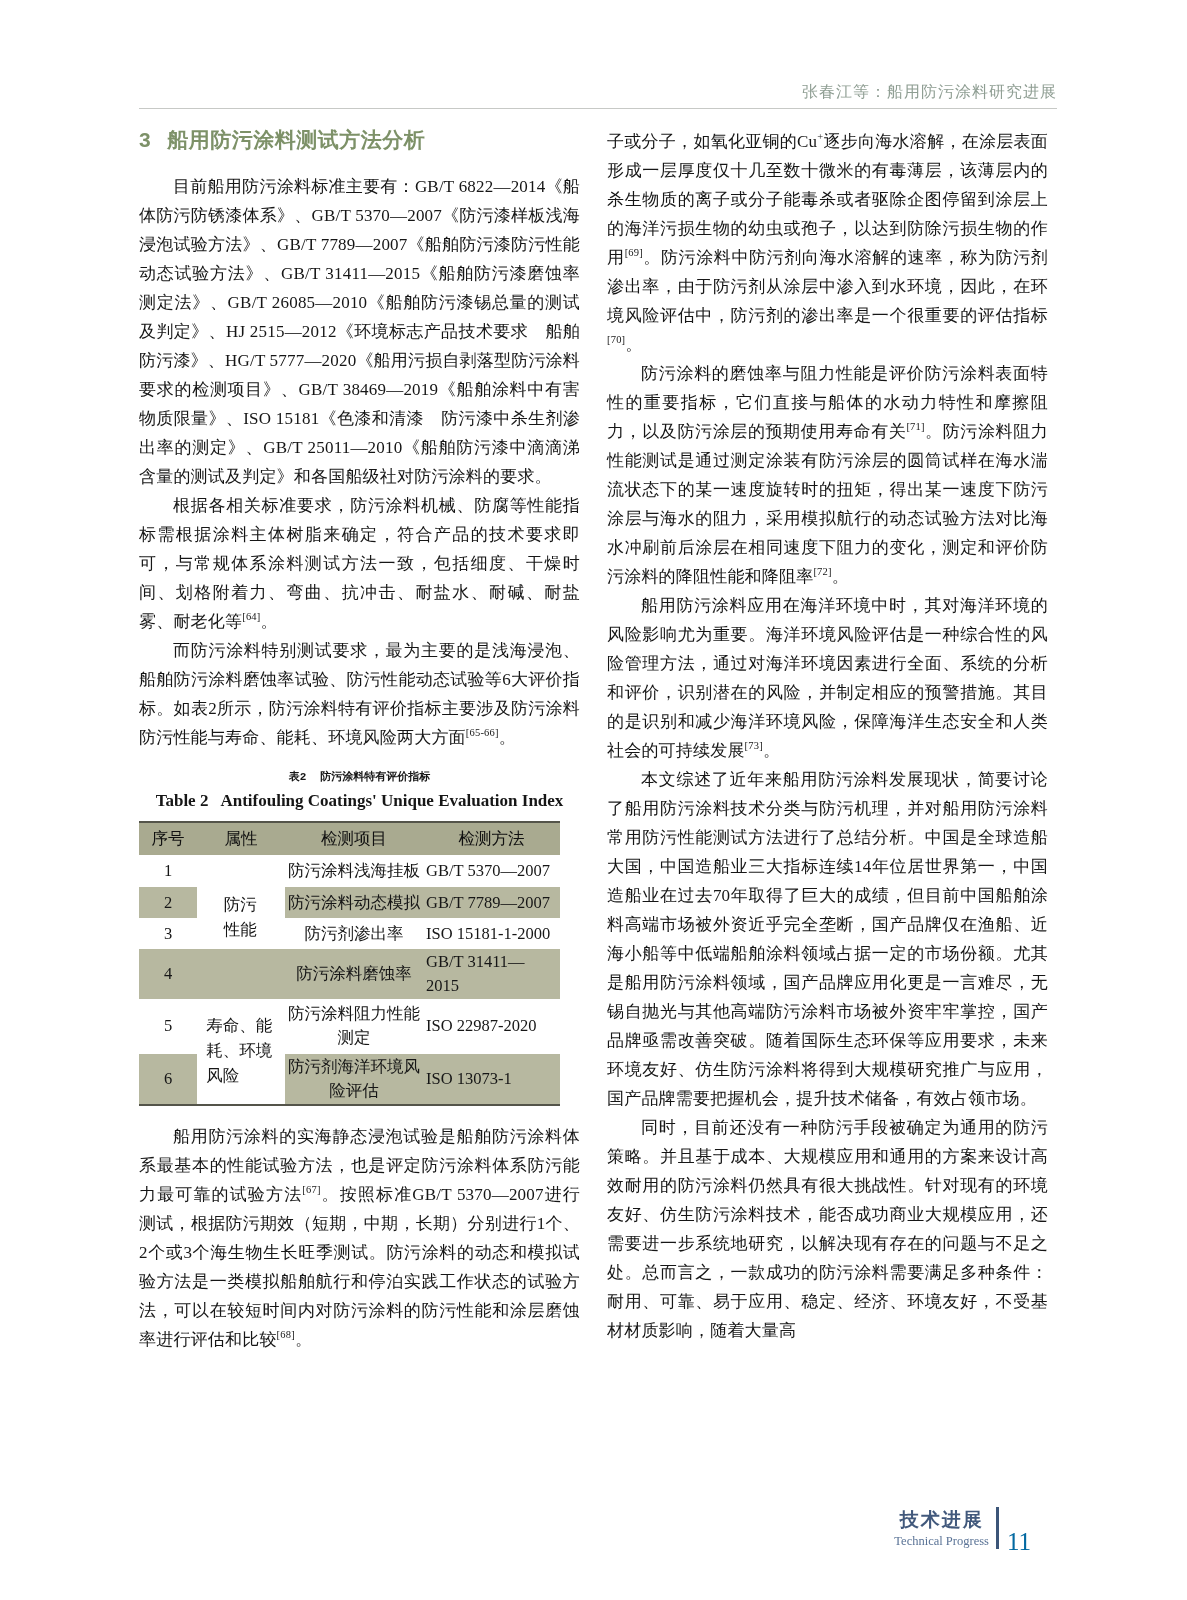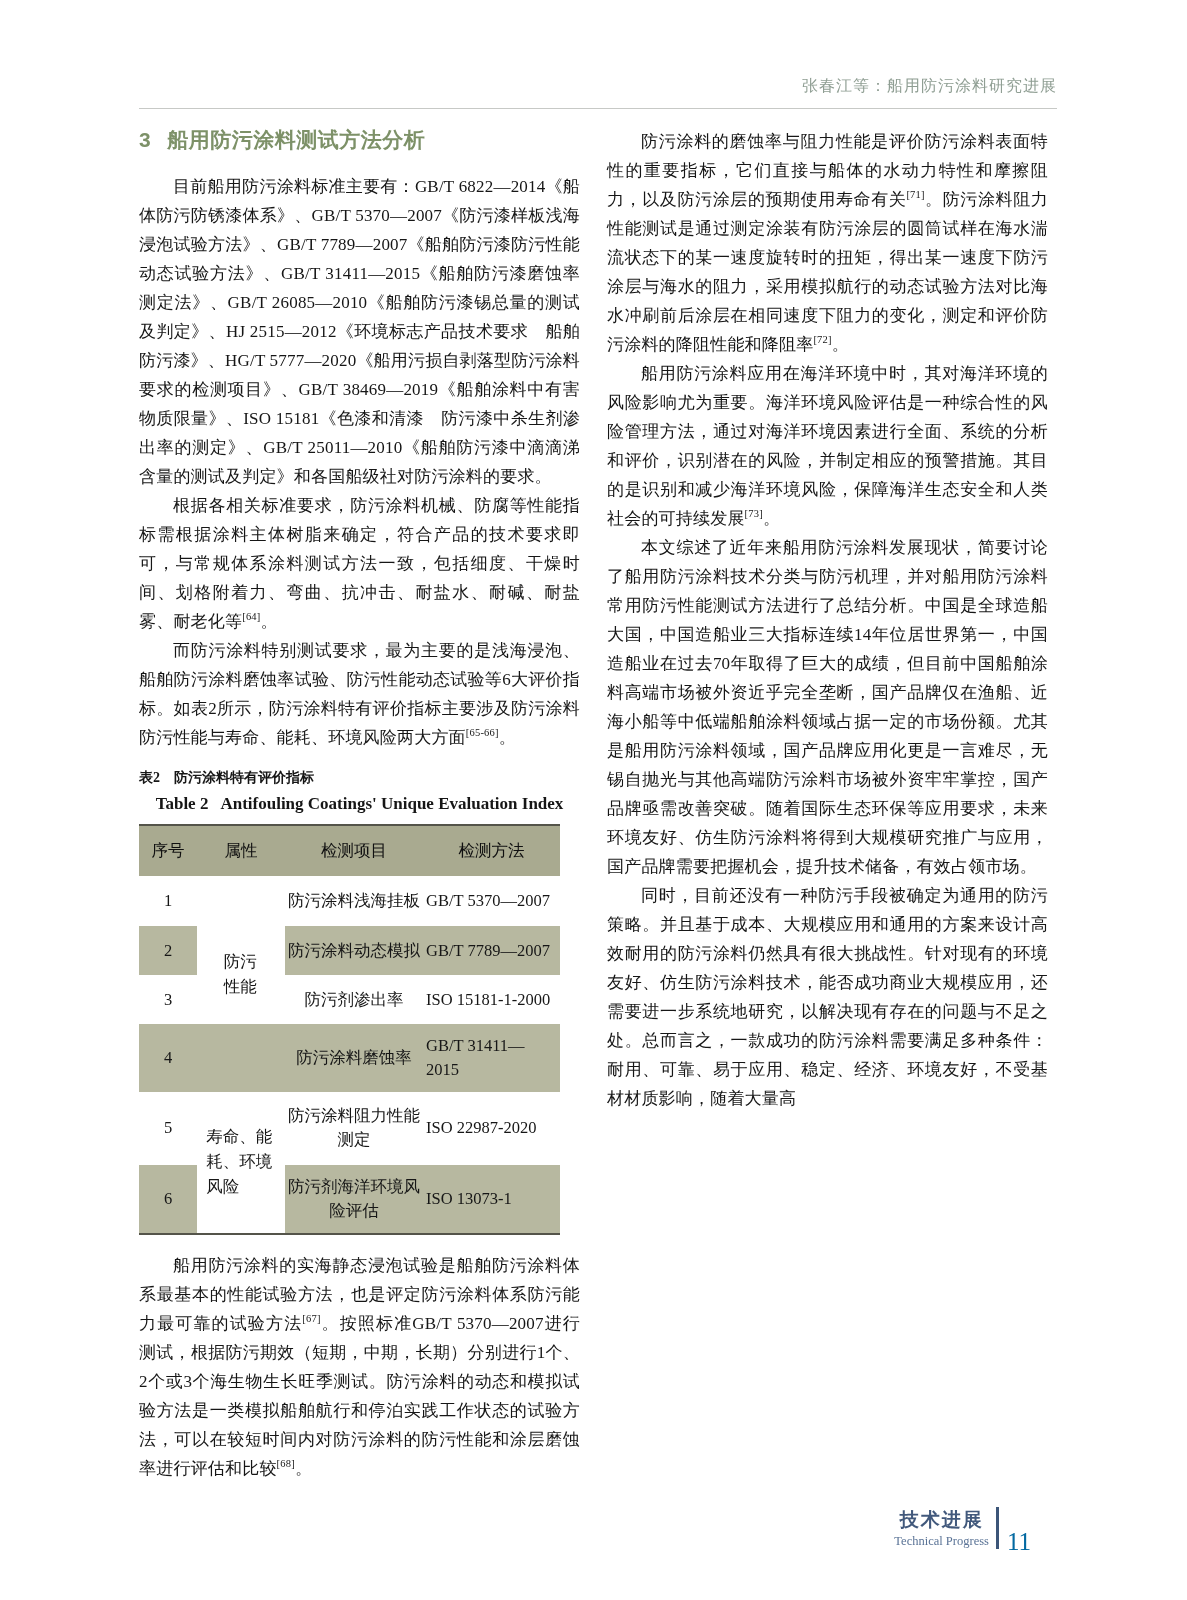--- a/index.html
+++ b/index.html
@@ -2,21 +2,21 @@
 <html><head>
 <meta charset="utf-8">
 <style>
   html,body{margin:0;padding:0;background:#e9e9e9;}
   .page{
     position:relative;width:1187px;height:1600px;margin:0 auto;background:#ffffff;
     font-family:"Liberation Serif","DejaVu Serif",serif;color:#161616;overflow:hidden;
   }
   
   .running-header{
-    position:absolute;top:76px;right:130px;
+    position:absolute;top:82px;right:130px;
     font-family:"Liberation Sans","DejaVu Sans",sans-serif;
     font-size:16px;color:#8f9e93;letter-spacing:1px;
   }
   .header-rule{
     position:absolute;top:108px;left:139px;width:918px;height:1px;background:#c7c9c6;
   }
   
   .col{position:absolute;top:122px;width:441px;}
   .col-left{left:139px;}
   .col-right{left:607px;top:127px;}
@@ -28,37 +28,37 @@
   .sec-heading .sec-num{margin-right:16px;}
   .sec-heading.s4{margin-top:22px;margin-bottom:14px;}
   .body-p{
     margin:0;font-size:17px;line-height:29px;text-align:justify;
     letter-spacing:0.2px;
   }
   .body-p.indent{text-indent:2em;}
   sup{font-size:10.5px;line-height:0;vertical-align:super;}
   
   .cap-zh{
-    font-family:Liberation Serif, serif;
-    font-weight:bold;font-size:14px;margin:17px 0 7px 0;
+    text-align:center;font-family:Liberation Mono, monospace;
+    font-weight:bold;font-size:11px;margin:17px 0 7px 0;
   }
   .cap-zh .cap-label{margin-right:14px;}
   .cap-en{
     text-align:center;font-family:"Liberation Serif","DejaVu Serif",serif;
     font-weight:bold;font-size:17px;margin:0 0 10px 0;
   }
   .cap-en .cap-label{margin-right:12px;}
   
   table.eval{
     border-collapse:collapse;width:421px;table-layout:fixed;
     border-top:2px solid #54544a;border-bottom:2px solid #54544a;
     margin:0 0 16px 0;
   }
   table.eval th,table.eval td{
-    font-size:16.5px;font-weight:normal;padding:10px 3px;vertical-align:middle;
+    font-size:16.5px;font-weight:normal;padding:1px 3px;vertical-align:middle;
     line-height:1.45;
   }
   table.eval thead th{
     background:#a9aa90;height:30px;text-align:center;color:#101010;
   }
   tr.stripe td{background:#b7b8a0;}
   td.c-no{text-align:center;}
   td.c-attr{text-align:center;}
   td.c-item{text-align:center;word-break:break-all;padding-left:5px;}
   td.c-method{text-align:left;padding-left:7px;}
@@ -162,20 +162,21 @@
           <td class="c-item">防污剂海洋环境风险评估</td>
           <td class="c-method">ISO 13073-1</td>
         </tr>
       </tbody>
     </table>
 
     <p class="body-p indent">船用防污涂料的实海静态浸泡试验是船舶防污涂料体系最基本的性能试验方法，也是评定防污涂料体系防污能力最可靠的试验方法<sup>[67]</sup>。按照标准GB/T 5370—2007进行测试，根据防污期效（短期，中期，长期）分别进行1个、2个或3个海生物生长旺季测试。防污涂料的动态和模拟试验方法是一类模拟船舶航行和停泊实践工作状态的试验方法，可以在较短时间内对防污涂料的防污性能和涂层磨蚀率进行评估和比较<sup>[68]</sup>。</p>
   </div>
 
   <div class="col col-right">
+    <p class="body-p">子或分子，如氧化亚铜的Cu<sup>+</sup>逐步向海水溶解，在涂层表面形成一层厚度仅十几至数十微米的有毒薄层，该薄层内的杀生物质的离子或分子能毒杀或者驱除企图停留到涂层上的海洋污损生物的幼虫或孢子，以达到防除污损生物的作用<sup>[69]</sup>。防污涂料中防污剂向海水溶解的速率，称为防污剂渗出率，由于防污剂从涂层中渗入到水环境，因此，在环境风险评估中，防污剂的渗出率是一个很重要的评估指标<sup>[70]</sup>。</p>
     <p class="body-p indent">防污涂料的磨蚀率与阻力性能是评价防污涂料表面特性的重要指标，它们直接与船体的水动力特性和摩擦阻力，以及防污涂层的预期使用寿命有关<sup>[71]</sup>。防污涂料阻力性能测试是通过测定涂装有防污涂层的圆筒试样在海水湍流状态下的某一速度旋转时的扭矩，得出某一速度下防污涂层与海水的阻力，采用模拟航行的动态试验方法对比海水冲刷前后涂层在相同速度下阻力的变化，测定和评价防污涂料的降阻性能和降阻率<sup>[72]</sup>。</p>
     <p class="body-p indent">船用防污涂料应用在海洋环境中时，其对海洋环境的风险影响尤为重要。海洋环境风险评估是一种综合性的风险管理方法，通过对海洋环境因素进行全面、系统的分析和评价，识别潜在的风险，并制定相应的预警措施。其目的是识别和减少海洋环境风险，保障海洋生态安全和人类社会的可持续发展<sup>[73]</sup>。</p>
 
     <p class="body-p indent">本文综述了近年来船用防污涂料发展现状，简要讨论了船用防污涂料技术分类与防污机理，并对船用防污涂料常用防污性能测试方法进行了总结分析。中国是全球造船大国，中国造船业三大指标连续14年位居世界第一，中国造船业在过去70年取得了巨大的成绩，但目前中国船舶涂料高端市场被外资近乎完全垄断，国产品牌仅在渔船、近海小船等中低端船舶涂料领域占据一定的市场份额。尤其是船用防污涂料领域，国产品牌应用化更是一言难尽，无锡自抛光与其他高端防污涂料市场被外资牢牢掌控，国产品牌亟需改善突破。随着国际生态环保等应用要求，未来环境友好、仿生防污涂料将得到大规模研究推广与应用，国产品牌需要把握机会，提升技术储备，有效占领市场。</p>
     <p class="body-p indent">同时，目前还没有一种防污手段被确定为通用的防污策略。并且基于成本、大规模应用和通用的方案来设计高效耐用的防污涂料仍然具有很大挑战性。针对现有的环境友好、仿生防污涂料技术，能否成功商业大规模应用，还需要进一步系统地研究，以解决现有存在的问题与不足之处。总而言之，一款成功的防污涂料需要满足多种条件：耐用、可靠、易于应用、稳定、经济、环境友好，不受基材材质影响，随着大量高</p>
   </div>
 
   <div class="footer">
     <div class="footer-labels">
       <div class="footer-zh">技术进展</div>

